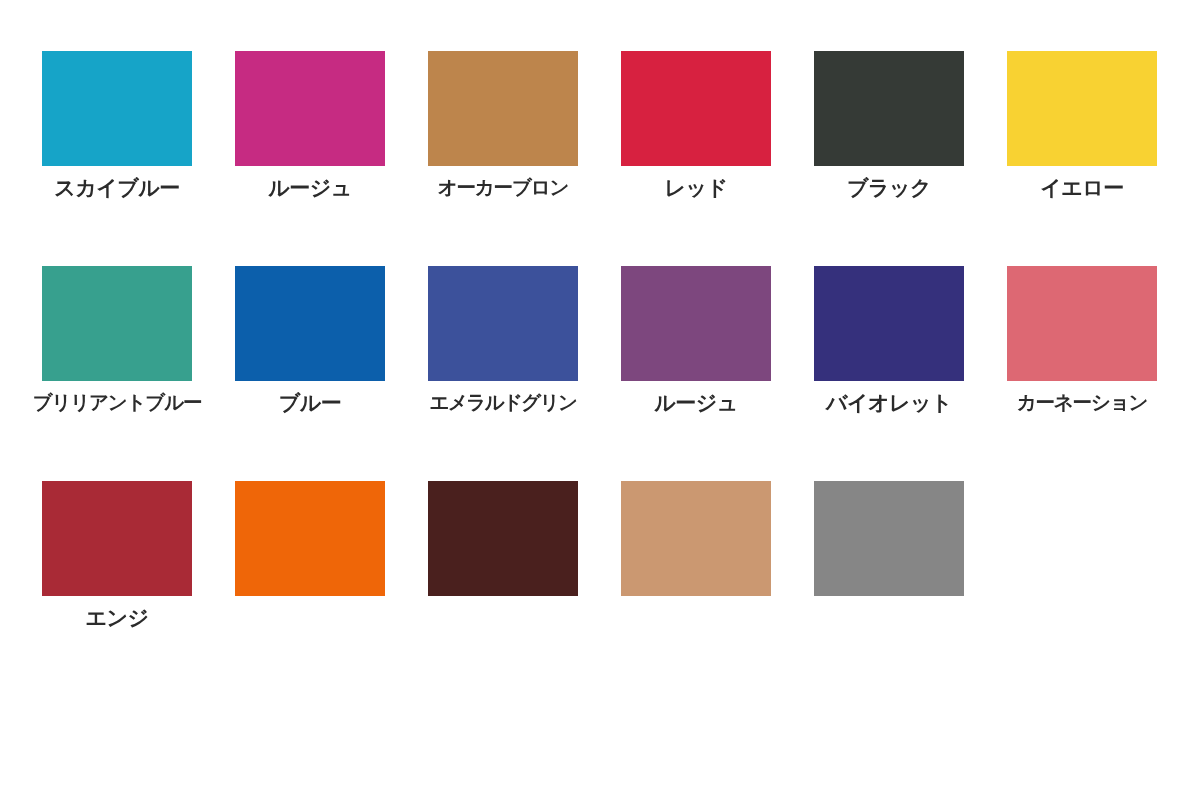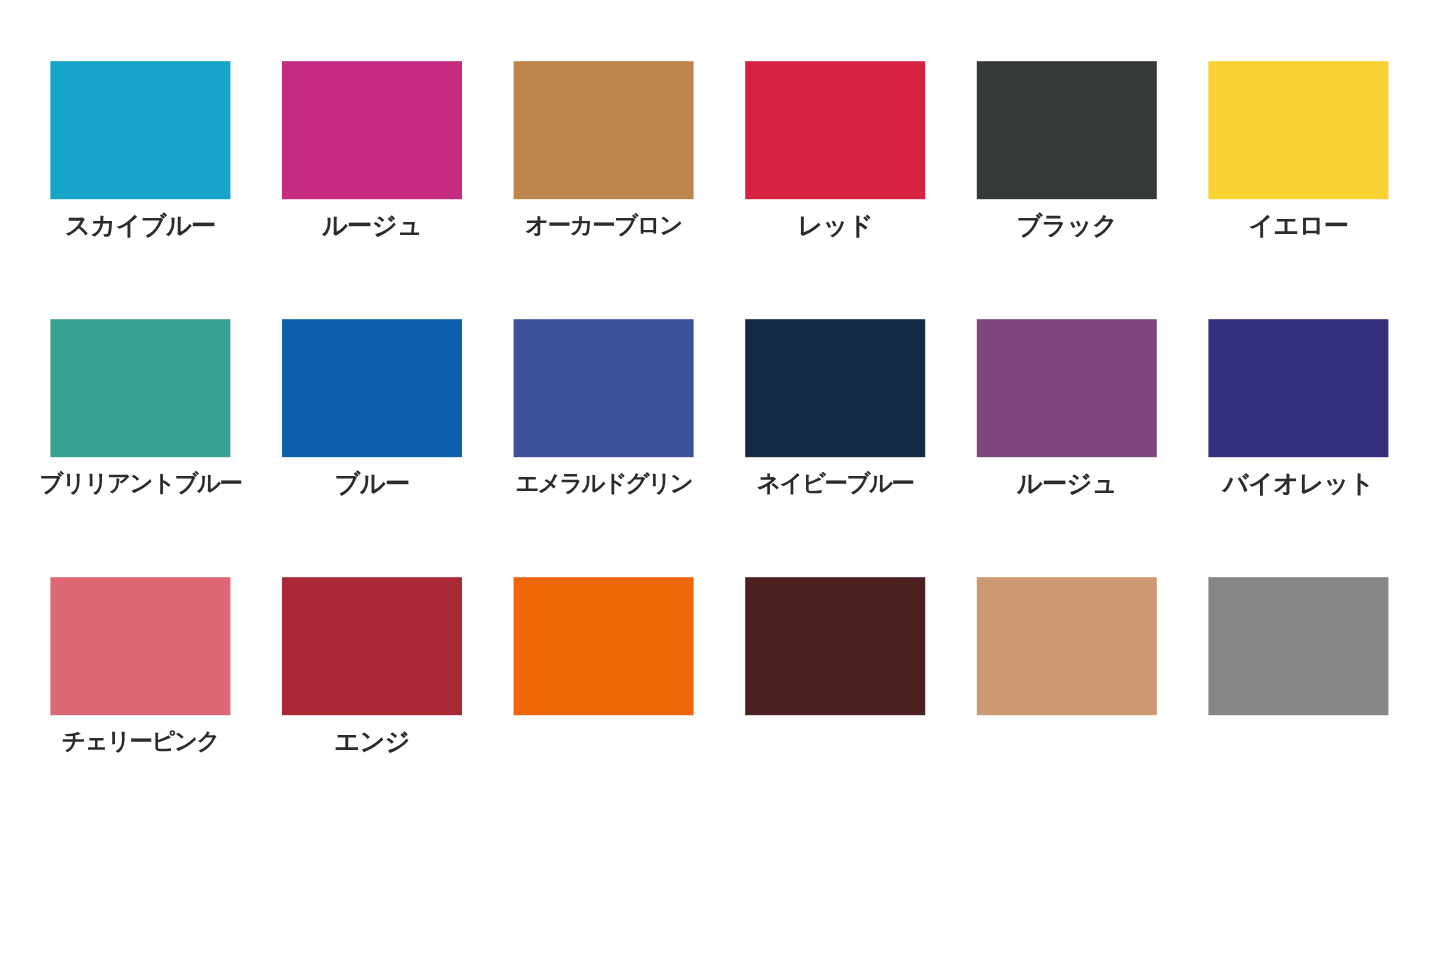--- a/index.html
+++ b/index.html
@@ -99,34 +99,30 @@
       </div>
       <div class="swatch-cell">
         <div class="swatch-chip" style="background-color: rgb(12, 95, 171);"></div>
         <div class="swatch-label">ブルー</div>
       </div>
       <div class="swatch-cell">
         <div class="swatch-chip" style="background-color: rgb(60, 81, 155);"></div>
         <div class="swatch-label xlong">エメラルドグリン</div>
       </div>
       <div class="swatch-cell">
-        <div class="swatch-chip" style="background-color: rgb(18, 43, 66);"></div>
-        <div class="swatch-label long">ネイビーブルー</div>
-      </div>
-      <div class="swatch-cell">
         <div class="swatch-chip" style="background-color: rgb(125, 71, 126);"></div>
         <div class="swatch-label">ルージュ</div>
       </div>
       <div class="swatch-cell">
         <div class="swatch-chip" style="background-color: rgb(53, 48, 124);"></div>
         <div class="swatch-label">バイオレット</div>
       </div>
       <div class="swatch-cell">
         <div class="swatch-chip" style="background-color: rgb(221, 104, 115);"></div>
-        <div class="swatch-label long">チェリーピンク</div>
+        <div class="swatch-label long">カーネーション</div>
       </div>
       <div class="swatch-cell">
         <div class="swatch-chip" style="background-color: rgb(169, 42, 54);"></div>
         <div class="swatch-label">エンジ</div>
       </div>
       <div class="swatch-cell">
         <div class="swatch-chip" style="background-color: rgb(239, 102, 8);"></div>
       </div>
       <div class="swatch-cell">
         <div class="swatch-chip" style="background-color: rgb(74, 32, 30);"></div>

